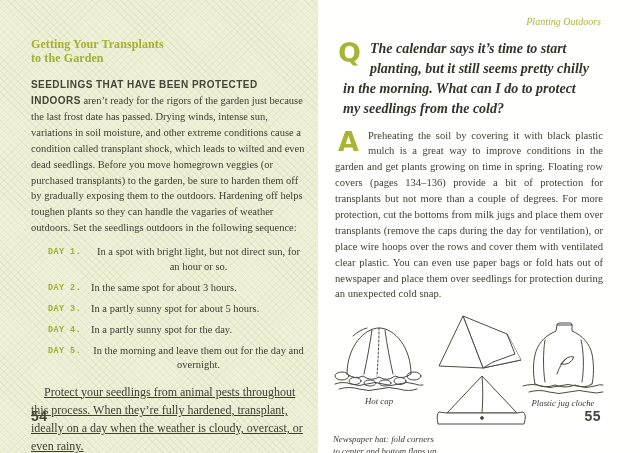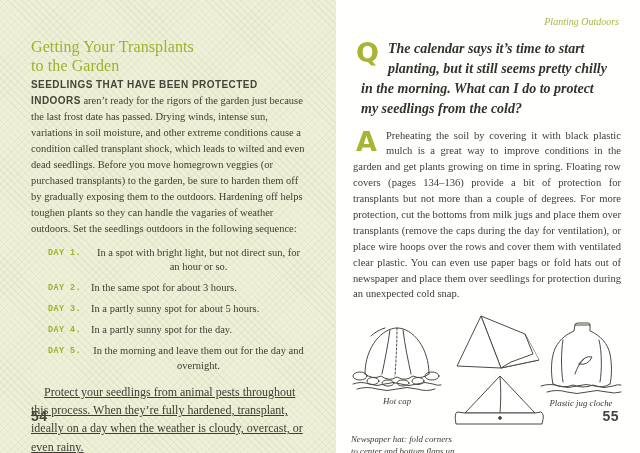--- a/index.html
+++ b/index.html
@@ -10,22 +10,22 @@
   
   .page-left{
     position:absolute;left:0;top:0;width:336px;height:453px;box-sizing:border-box;
     padding:38px 27px 0 31px;
     background-color:#eef0d8;
     background-image:
       repeating-linear-gradient(45deg, rgba(178,184,134,0.16) 0px, rgba(178,184,134,0.16) 1px, transparent 1px, transparent 5px),
       repeating-linear-gradient(135deg, rgba(178,184,134,0.10) 0px, rgba(178,184,134,0.10) 1px, transparent 1px, transparent 5px);
   }
   .chapter-title{
-    color:#a3b02e;font-weight:normal;font-size:16px;line-height:1.16;
-    margin:0 0 2px 0;letter-spacing:0.1px;
+    color:#a3b02e;font-weight:bold;font-size:12px;line-height:1.16;
+    margin:0 0 11px 0;letter-spacing:0.1px;
   }
   .intro{
     font-size:10.5px;line-height:1.52;color:#3e3d33;margin:0;
   }
   .lead-caps{
     font-family:"Liberation Sans", sans-serif;font-weight:bold;font-size:10px;
     letter-spacing:0.45px;color:#45443a;
   }
   .day-list{margin:9px 0 0 17px;}
   .day-row{display:flex;margin-bottom:7px;}
@@ -38,21 +38,21 @@
     font-size:12px;line-height:1.52;color:#3e3d33;margin:10px 0 0 0;text-indent:13px;text-decoration:underline;
   }
   .page-num{
     position:absolute;bottom:29px;font-family:"Liberation Sans", sans-serif;
     font-weight:bold;font-size:14px;color:#45443a;letter-spacing:0.5px;
   }
   .page-num.left{left:31px;}
   .page-num.right{right:21px;}
   
   .page-right{
-    position:absolute;left:336px;top:0;width:304px;height:453px;box-sizing:border-box;
+    position:absolute;left:318px;top:0;width:304px;height:453px;box-sizing:border-box;
     padding:13px 17px 0 15px;background:#fffffd;
   }
   .running-head{
     text-align:right;font-style:italic;font-size:10px;color:#abb545;
     margin:3px 4px 12px 0;
   }
   .qa-block{margin:0 2px 0 2px;overflow:visible;}
   .qa-letter{
     float:left;font-family:"DejaVu Sans", sans-serif;font-weight:bold;
     font-size:27px;line-height:24px;color:#a8b432;margin:2px 9px 2px 3px;

